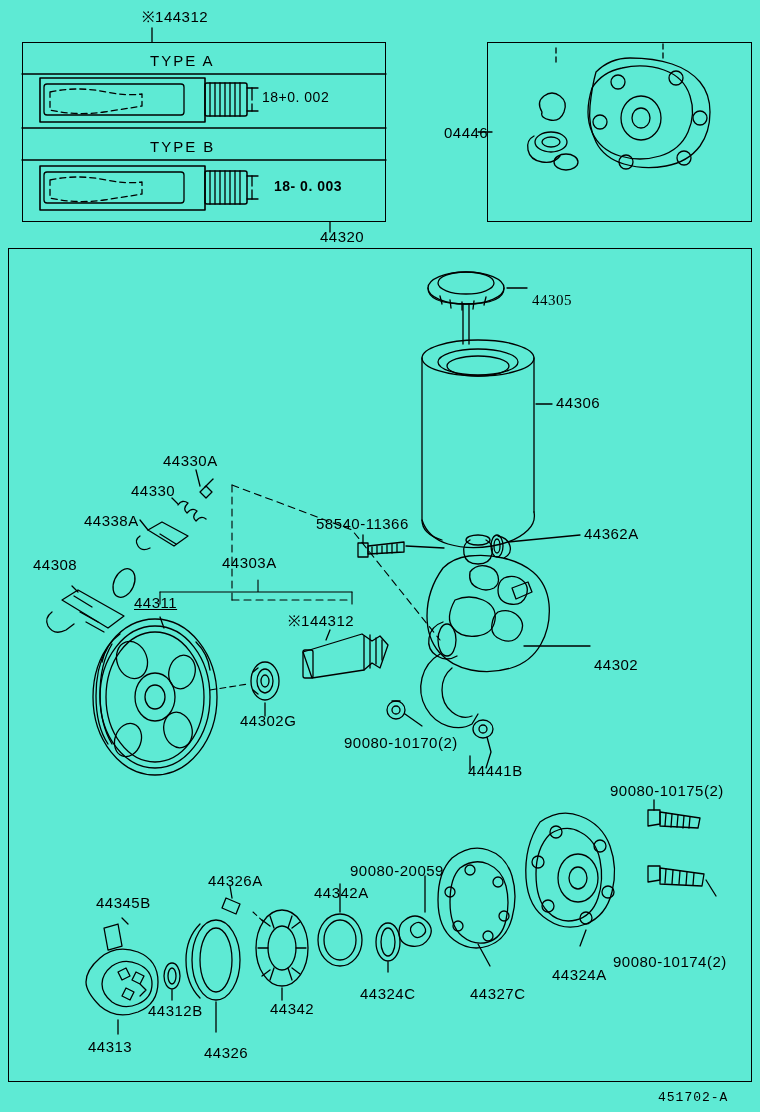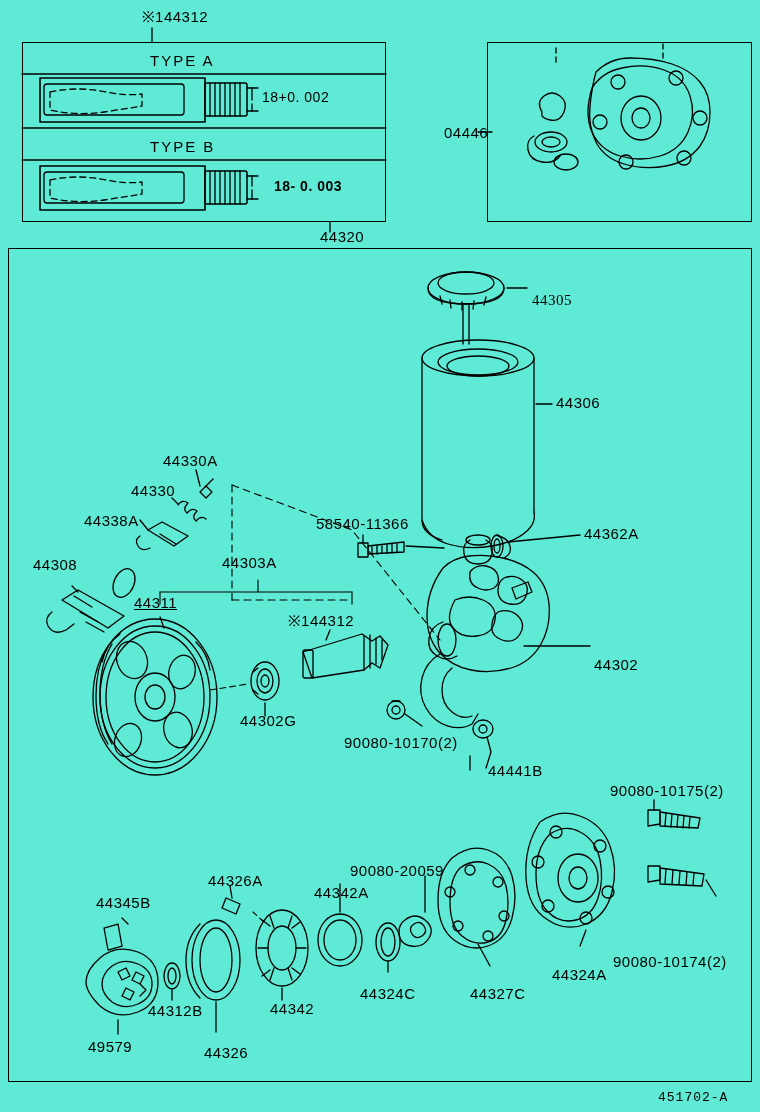--- a/index.html
+++ b/index.html
@@ -341,30 +341,30 @@
   <div class="lbl" style="left:163px; top:452px;">44330A</div>
   <div class="lbl" style="left:131px; top:482px;">44330</div>
   <div class="lbl" style="left:84px; top:512px;">44338A</div>
   <div class="lbl" style="left:33px; top:556px;">44308</div>
   <div class="lbl" style="left:222px; top:554px;">44303A</div>
   <div class="lbl" style="left:134px; top:594px;text-decoration:underline;">44311</div>
   <div class="lbl" style="left:288px; top:610px;">※144312</div>
   <div class="lbl" style="left:240px; top:712px;">44302G</div>
   <div class="lbl" style="left:594px; top:635px;margin-top:21px;">44302</div>
   <div class="lbl" style="left:344px; top:734px;">90080-10170(2)</div>
-  <div class="lbl" style="left:488px; top:762px;">44441B</div>
+  <div class="lbl" style="left:468px; top:762px;">44441B</div>
   <div class="lbl" style="left:610px; top:782px;">90080-10175(2)</div>
   <div class="lbl" style="left:613px; top:953px;">90080-10174(2)</div>
   <div class="lbl" style="left:552px; top:966px;">44324A</div>
   <div class="lbl" style="left:470px; top:985px;">44327C</div>
   <div class="lbl" style="left:360px; top:985px;">44324C</div>
   <div class="lbl" style="left:350px; top:862px;">90080-20059</div>
   <div class="lbl" style="left:314px; top:884px;">44342A</div>
   <div class="lbl" style="left:270px; top:1000px;">44342</div>
   <div class="lbl" style="left:208px; top:872px;">44326A</div>
   <div class="lbl" style="left:204px; top:1044px;">44326</div>
   <div class="lbl" style="left:148px; top:1002px;">44312B</div>
-  <div class="lbl" style="left:88px; top:1038px;">49579</div>
+  <div class="lbl" style="left:88px; top:1038px;">44313</div>
   <div class="lbl" style="left:96px; top:894px;">44345B</div>
 
   <div class="lbl code" style="left:658px; top:1090px;">451702-A</div>
 
 </div>
 
 </body></html>

